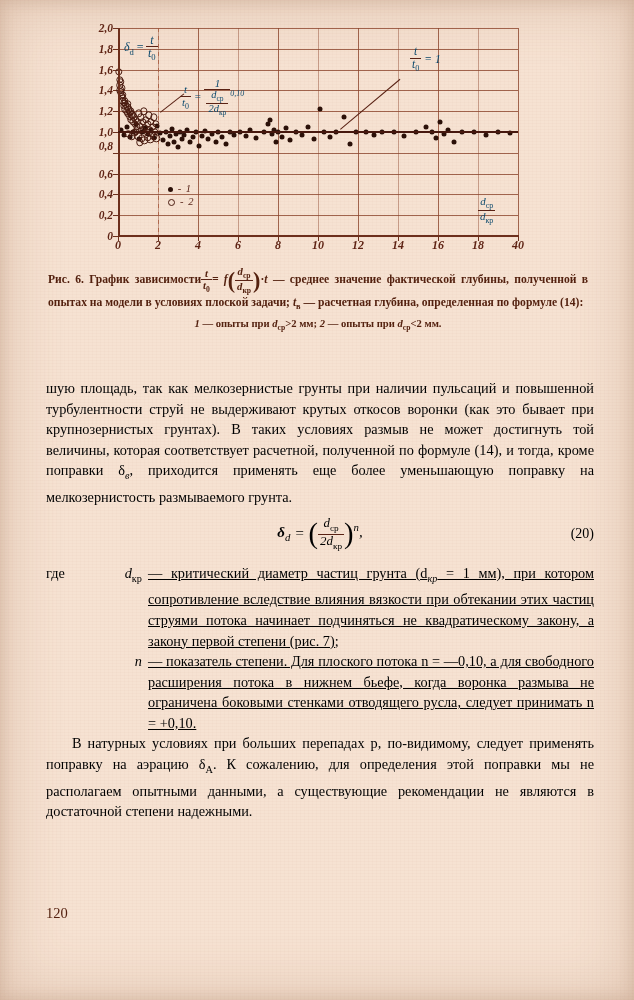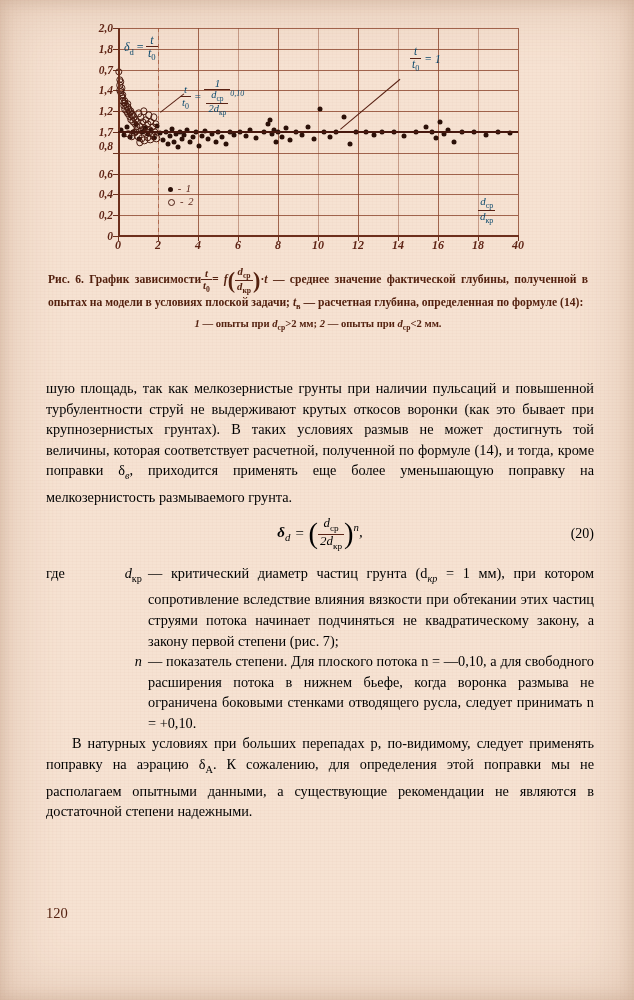--- a/index.html
+++ b/index.html
@@ -208,21 +208,21 @@
     line-height: 0;
   }
   .deflist { margin: 0; }
   .defrow { display: flex; }
   .defrow .lead {
     width: 96px;
     flex: 0 0 96px;
     text-align: left;
   }
   .defrow .lead.sym { text-align: right; padding-right: 6px; }
-  .defrow .bodytxt { flex: 1; text-align: justify; }
+  .defrow .bodytxt { flex: 1; text-align: justify; text-decoration: underline; }
 
   #pagenum {
     position: absolute;
     left: 46px;
     top: 905px;
     font-size: 14.5px;
     color: #54200f;
   }
 </style>
 </head>
@@ -262,27 +262,27 @@
           <div class="ytick" style="top: 208px;">0</div>
           <div class="tickmark-y" style="top: 208px;"></div>
           <div class="ytick" style="top: 187.2px;">0,2</div>
           <div class="tickmark-y" style="top: 187.2px;"></div>
           <div class="ytick" style="top: 166.4px;">0,4</div>
           <div class="tickmark-y" style="top: 166.4px;"></div>
           <div class="ytick" style="top: 145.6px;">0,6</div>
           <div class="tickmark-y" style="top: 145.6px;"></div>
           <div class="ytick" style="top: 118px;">0,8</div>
           <div class="tickmark-y" style="top: 124.8px;"></div>
-          <div class="ytick" style="top: 104px;">1,7</div>
+          <div class="ytick" style="top: 104px;">1,0</div>
           <div class="tickmark-y" style="top: 104px;"></div>
           <div class="ytick" style="top: 83.2px;">1,2</div>
           <div class="tickmark-y" style="top: 83.2px;"></div>
           <div class="ytick" style="top: 62.4px;">1,4</div>
           <div class="tickmark-y" style="top: 62.4px;"></div>
-          <div class="ytick" style="top: 41.6px;">0,7</div>
+          <div class="ytick" style="top: 41.6px;">1,6</div>
           <div class="tickmark-y" style="top: 41.6px;"></div>
           <div class="ytick" style="top: 20.8px;">1,8</div>
           <div class="tickmark-y" style="top: 20.8px;"></div>
           <div class="ytick" style="top: 0px;">2,0</div>
           <div class="tickmark-y" style="top: 0px;"></div>
         </div>
       <div id="xtick-holder">
           <div class="xtick" style="left: 0px;">0</div>
           <div class="tickmark-x" style="left: 0px;"></div>
           <div class="xtick" style="left: 40px;">2</div>

